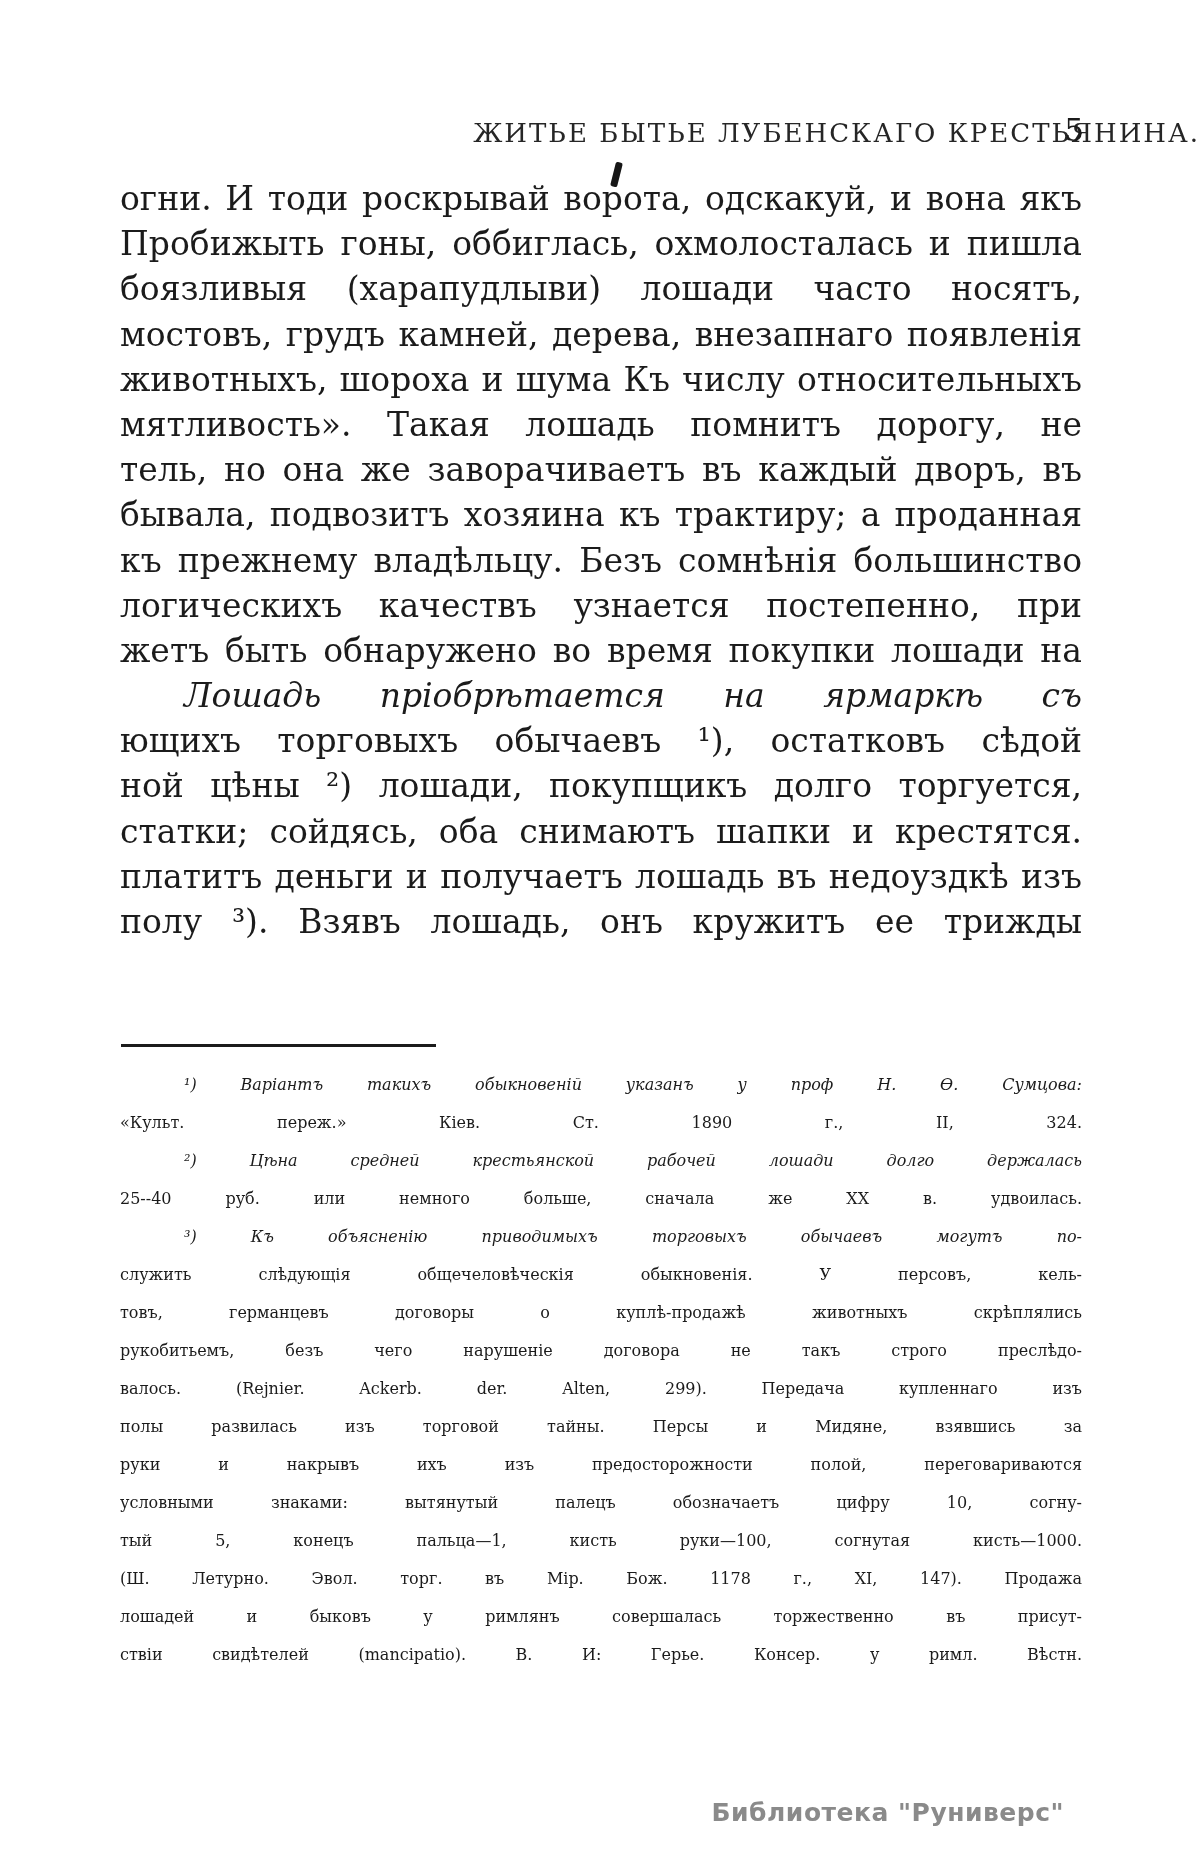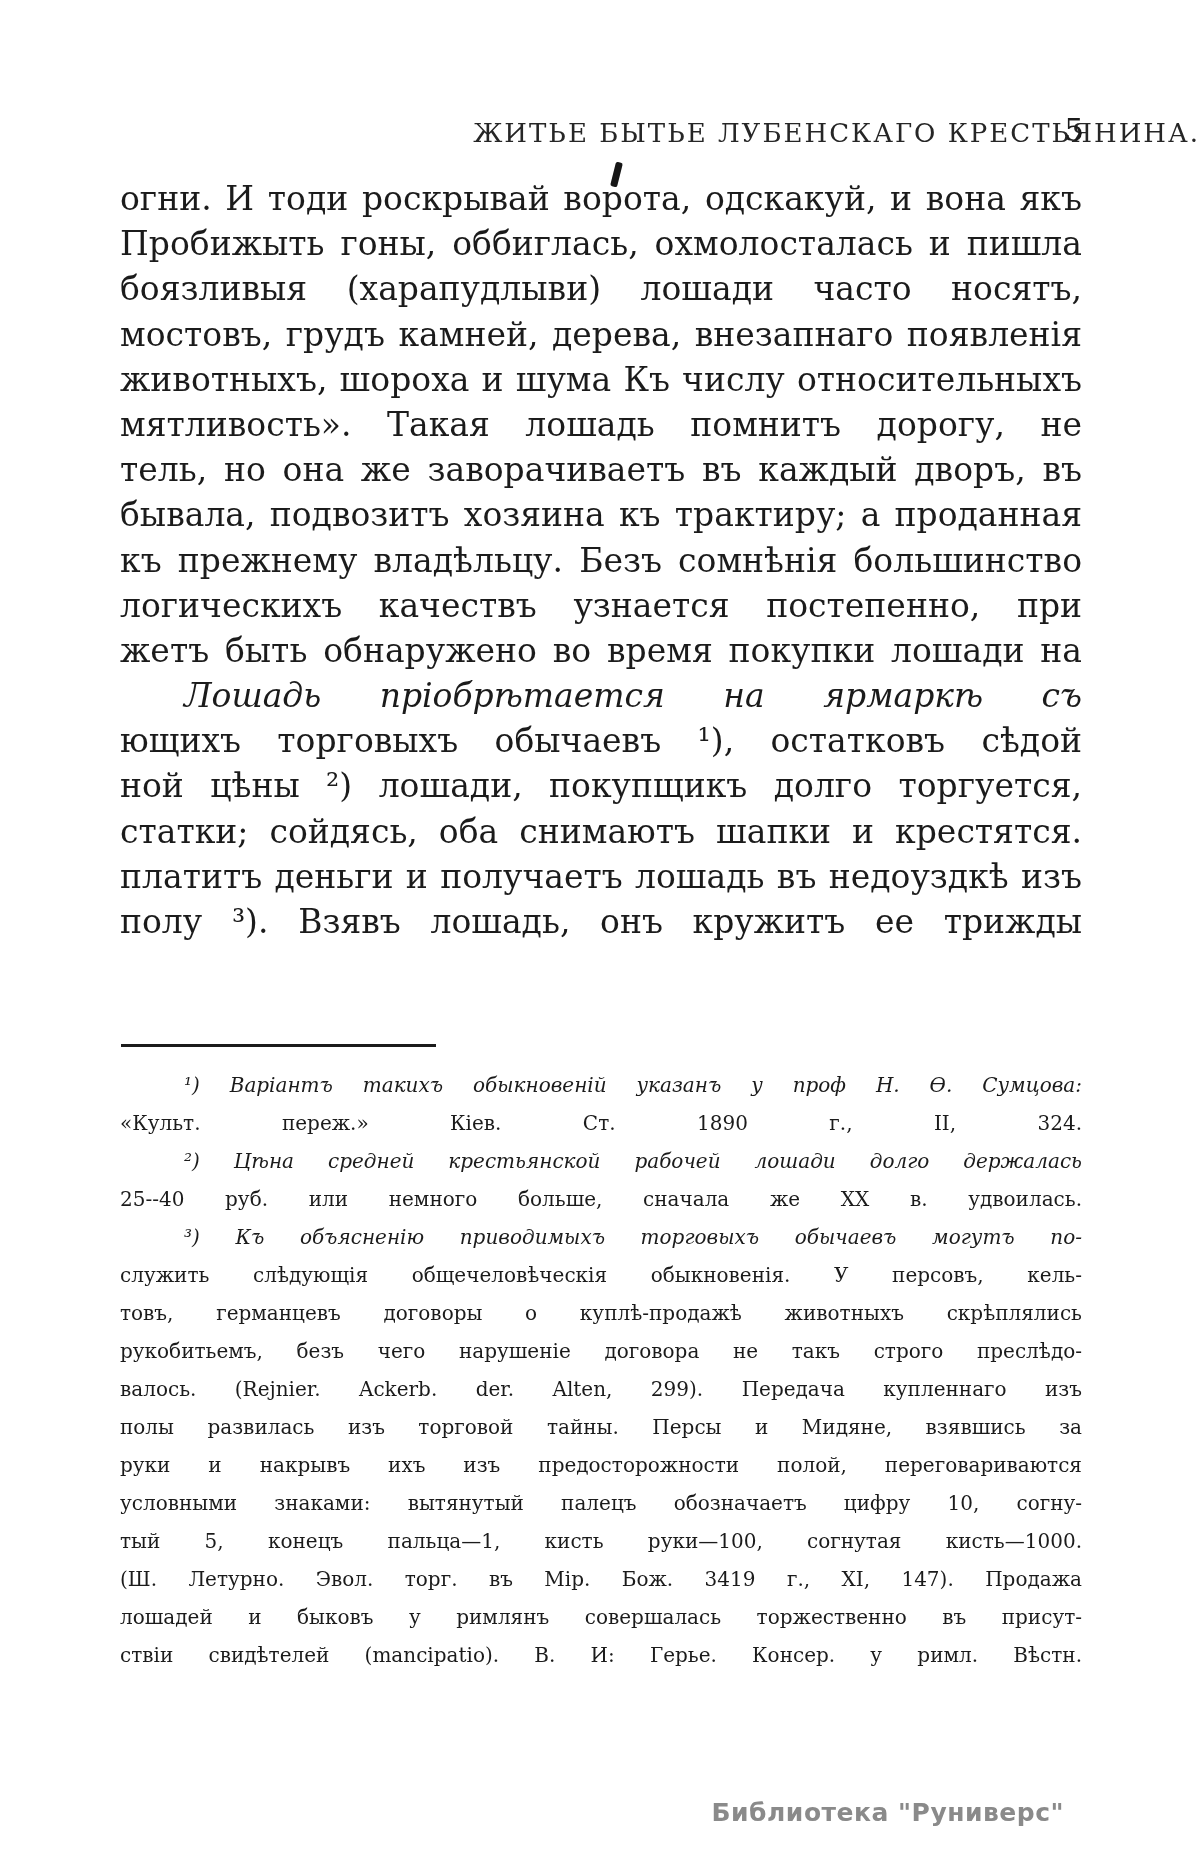--- a/index.html
+++ b/index.html
@@ -81,21 +81,21 @@
     width: 315px;
     height: 3px;
     background: #1b1b1b;
   }
   
   .footnotes {
     position: absolute;
     left: 120px;
     top: 1066px;
     width: 962px;
-    font-size: 20px;
+    font-size: 16px;
     color: #1b1b1b;
   }
   .footnotes .line {
     height: 38px;
     line-height: 38px;
     overflow: hidden;
     text-align: justify;
     text-align-last: justify;
   }
   
@@ -151,20 +151,20 @@
     <div class="line end">25--40 руб. или немного больше, сначала же XX в. удвоилась.</div>
     <div class="line indent">³) Къ объясненію приводимыхъ торговыхъ обычаевъ могутъ по-</div>
     <div class="line">служить слѣдующія общечеловѣческія обыкновенія. У персовъ, кель-</div>
     <div class="line">товъ, германцевъ договоры о куплѣ-продажѣ животныхъ скрѣплялись</div>
     <div class="line">рукобитьемъ, безъ чего нарушеніе договора не такъ строго преслѣдо-</div>
     <div class="line">валось. (Rejnier. Ackerb. der. Alten, 299). Передача купленнаго изъ</div>
     <div class="line">полы развилась изъ торговой тайны. Персы и Мидяне, взявшись за</div>
     <div class="line">руки и накрывъ ихъ изъ предосторожности полой, переговариваются</div>
     <div class="line">условными знаками: вытянутый палецъ обозначаетъ цифру 10, согну-</div>
     <div class="line">тый 5, конецъ пальца—1, кисть руки—100, согнутая кисть—1000.</div>
-    <div class="line">(Ш. Летурно. Эвол. торг. въ Мір. Бож. 3419 г., XI, 147). Продажа</div>
+    <div class="line">(Ш. Летурно. Эвол. торг. въ Мір. Бож. 1178 г., XI, 147). Продажа</div>
     <div class="line">лошадей и быковъ у римлянъ совершалась торжественно въ присут-</div>
     <div class="line">ствіи свидѣтелей (mancipatio). В. И: Герье. Консер. у римл. Вѣстн.</div>
   </div>
 
   <div class="watermark">Библиотека "Руниверс"</div>
 
 </div>
 
 </body></html>

